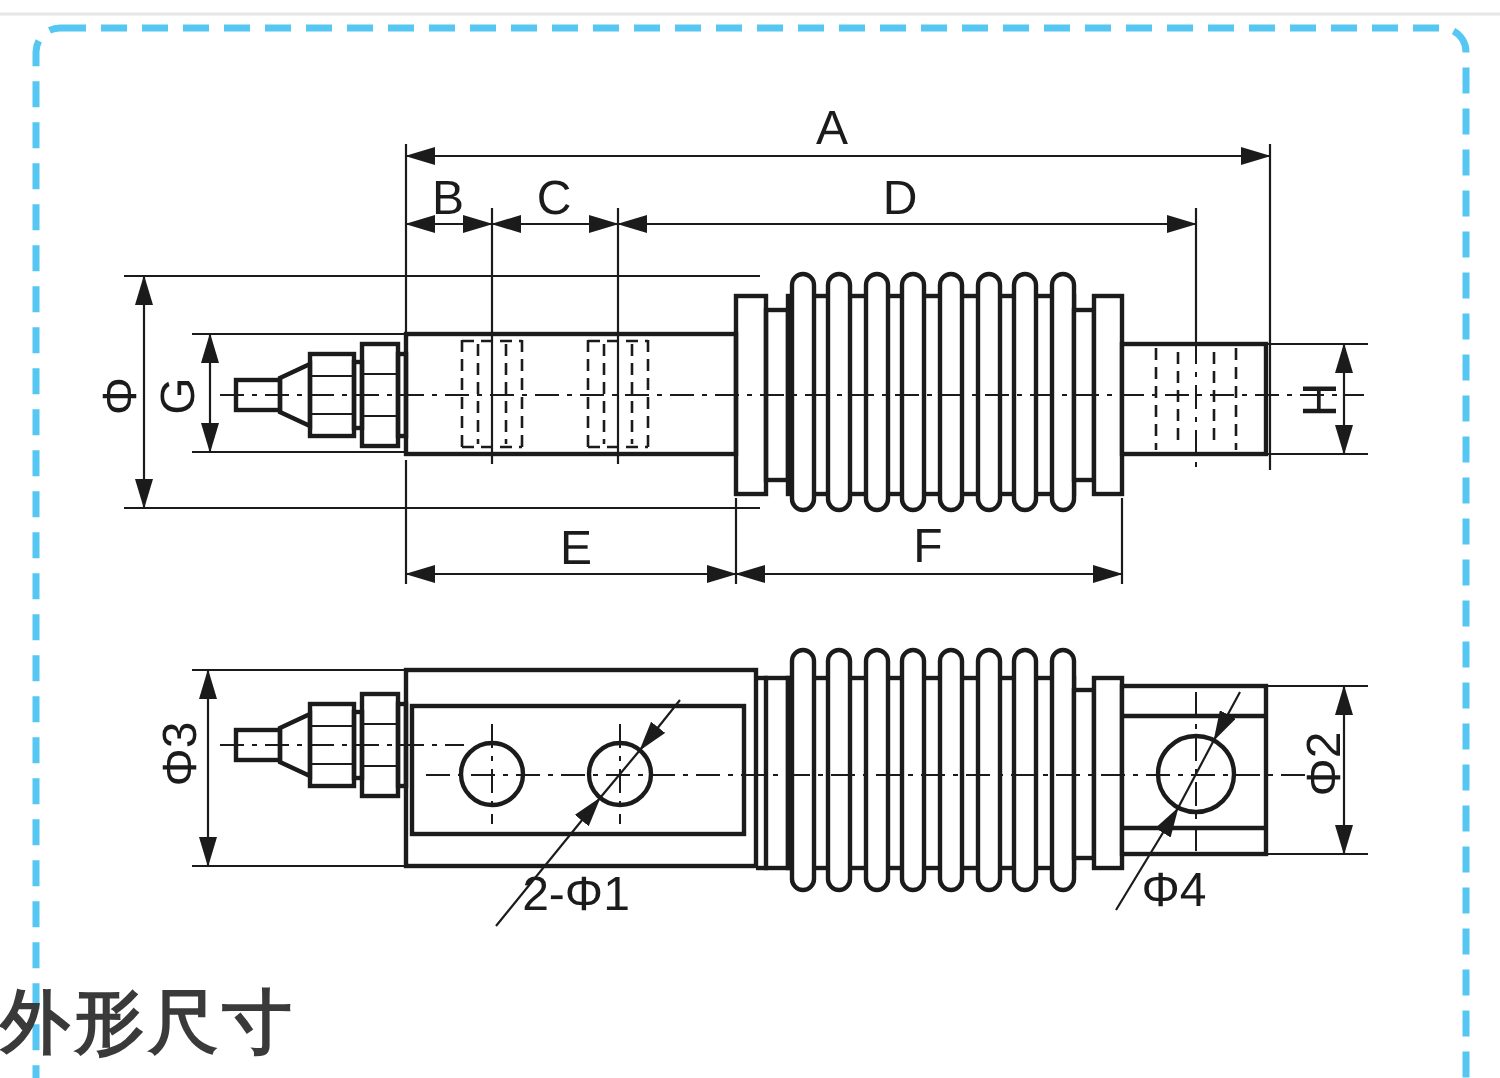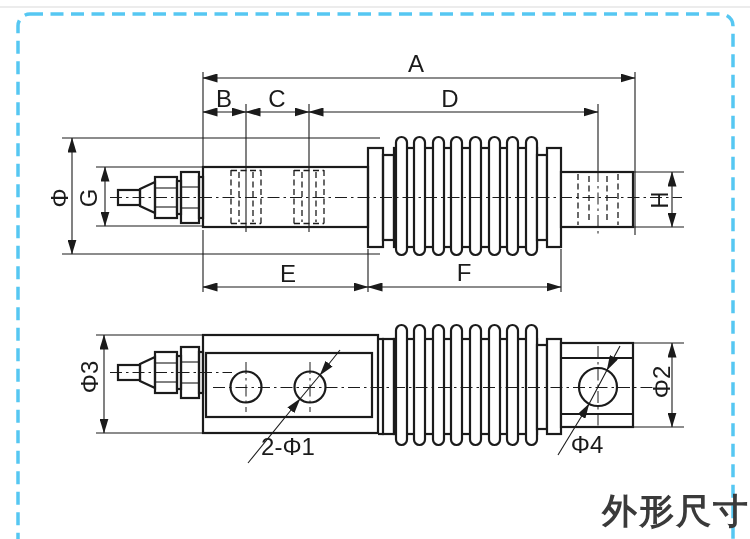--- a/index.html
+++ b/index.html
@@ -9,21 +9,21 @@
   
   .ol  {stroke:#1b1b1b;stroke-width:2.2;fill:none;}
   .olf {stroke:#1b1b1b;stroke-width:2.2;fill:#ffffff;}
   .thin{stroke:#1b1b1b;stroke-width:1.1;fill:none;}
   .dim {stroke:#1b1b1b;stroke-width:1.1;fill:none;}
   .hid {stroke:#1b1b1b;stroke-width:1.3;fill:none;stroke-dasharray:6 3.5;}
   .cl  {stroke:#1b1b1b;stroke-width:1;fill:none;stroke-dasharray:12 4 2.5 4;}
   .rule{stroke:#e6e6e6;stroke-width:1.5;}
   .frame{fill:none;stroke:#56c7f2;stroke-width:3.5;stroke-dasharray:13 7.5;}
   text.dimlab{font-family:"Liberation Sans",sans-serif;font-size:24px;fill:#1b1b1b;}
-  #caption{position:absolute;left:0;top:488px;width:750px;text-align:right;
+  #caption{position:absolute;left:0;top:488px;width:750px;text-align:left;
            font-size:35px;font-weight:bold;color:#3a3a3a;letter-spacing:2px;
            font-family:"Liberation Sans",sans-serif;}
 </style>
 </head>
 <body>
 
 <div id="stage">
 <svg width="750" height="539" viewBox="0 0 750 539">
   <defs>
     <marker id="arr" markerUnits="userSpaceOnUse" markerWidth="15" markerHeight="9" refX="14.5" refY="4.5" orient="auto-start-reverse">

